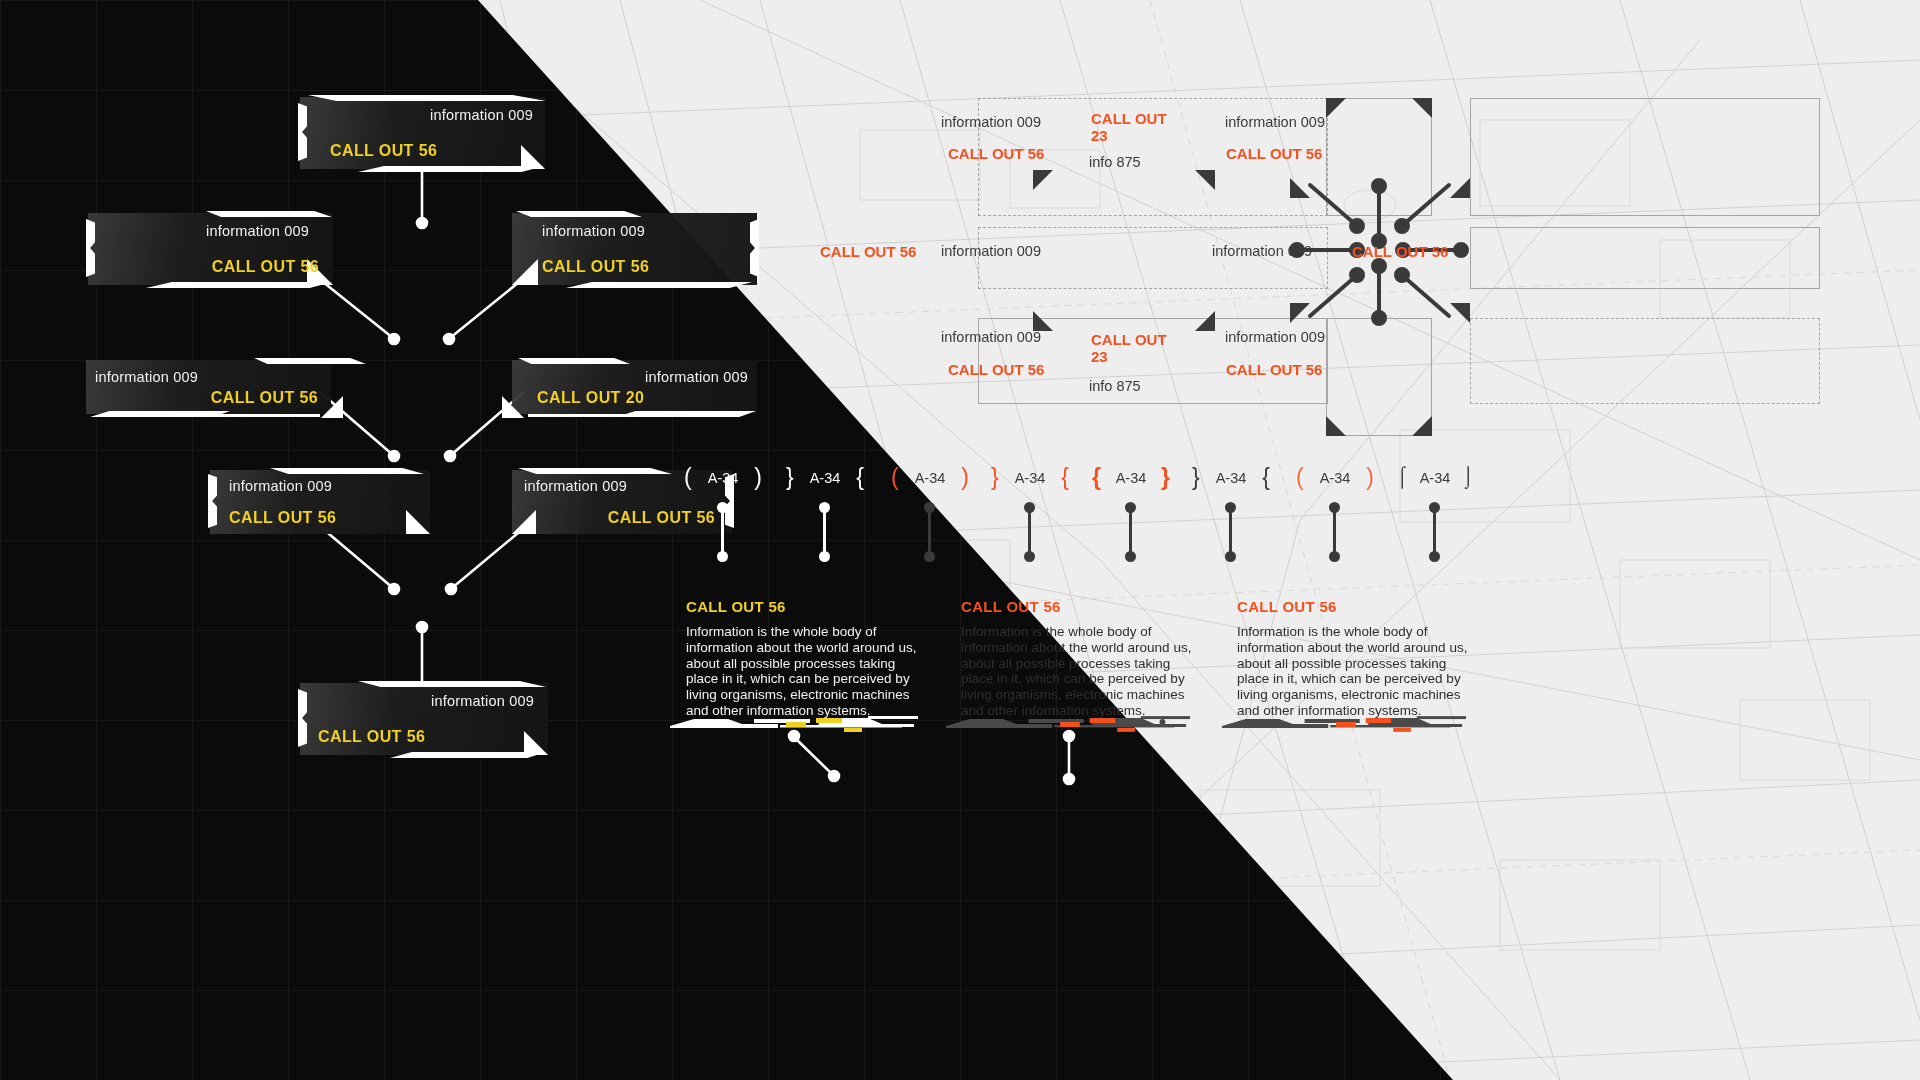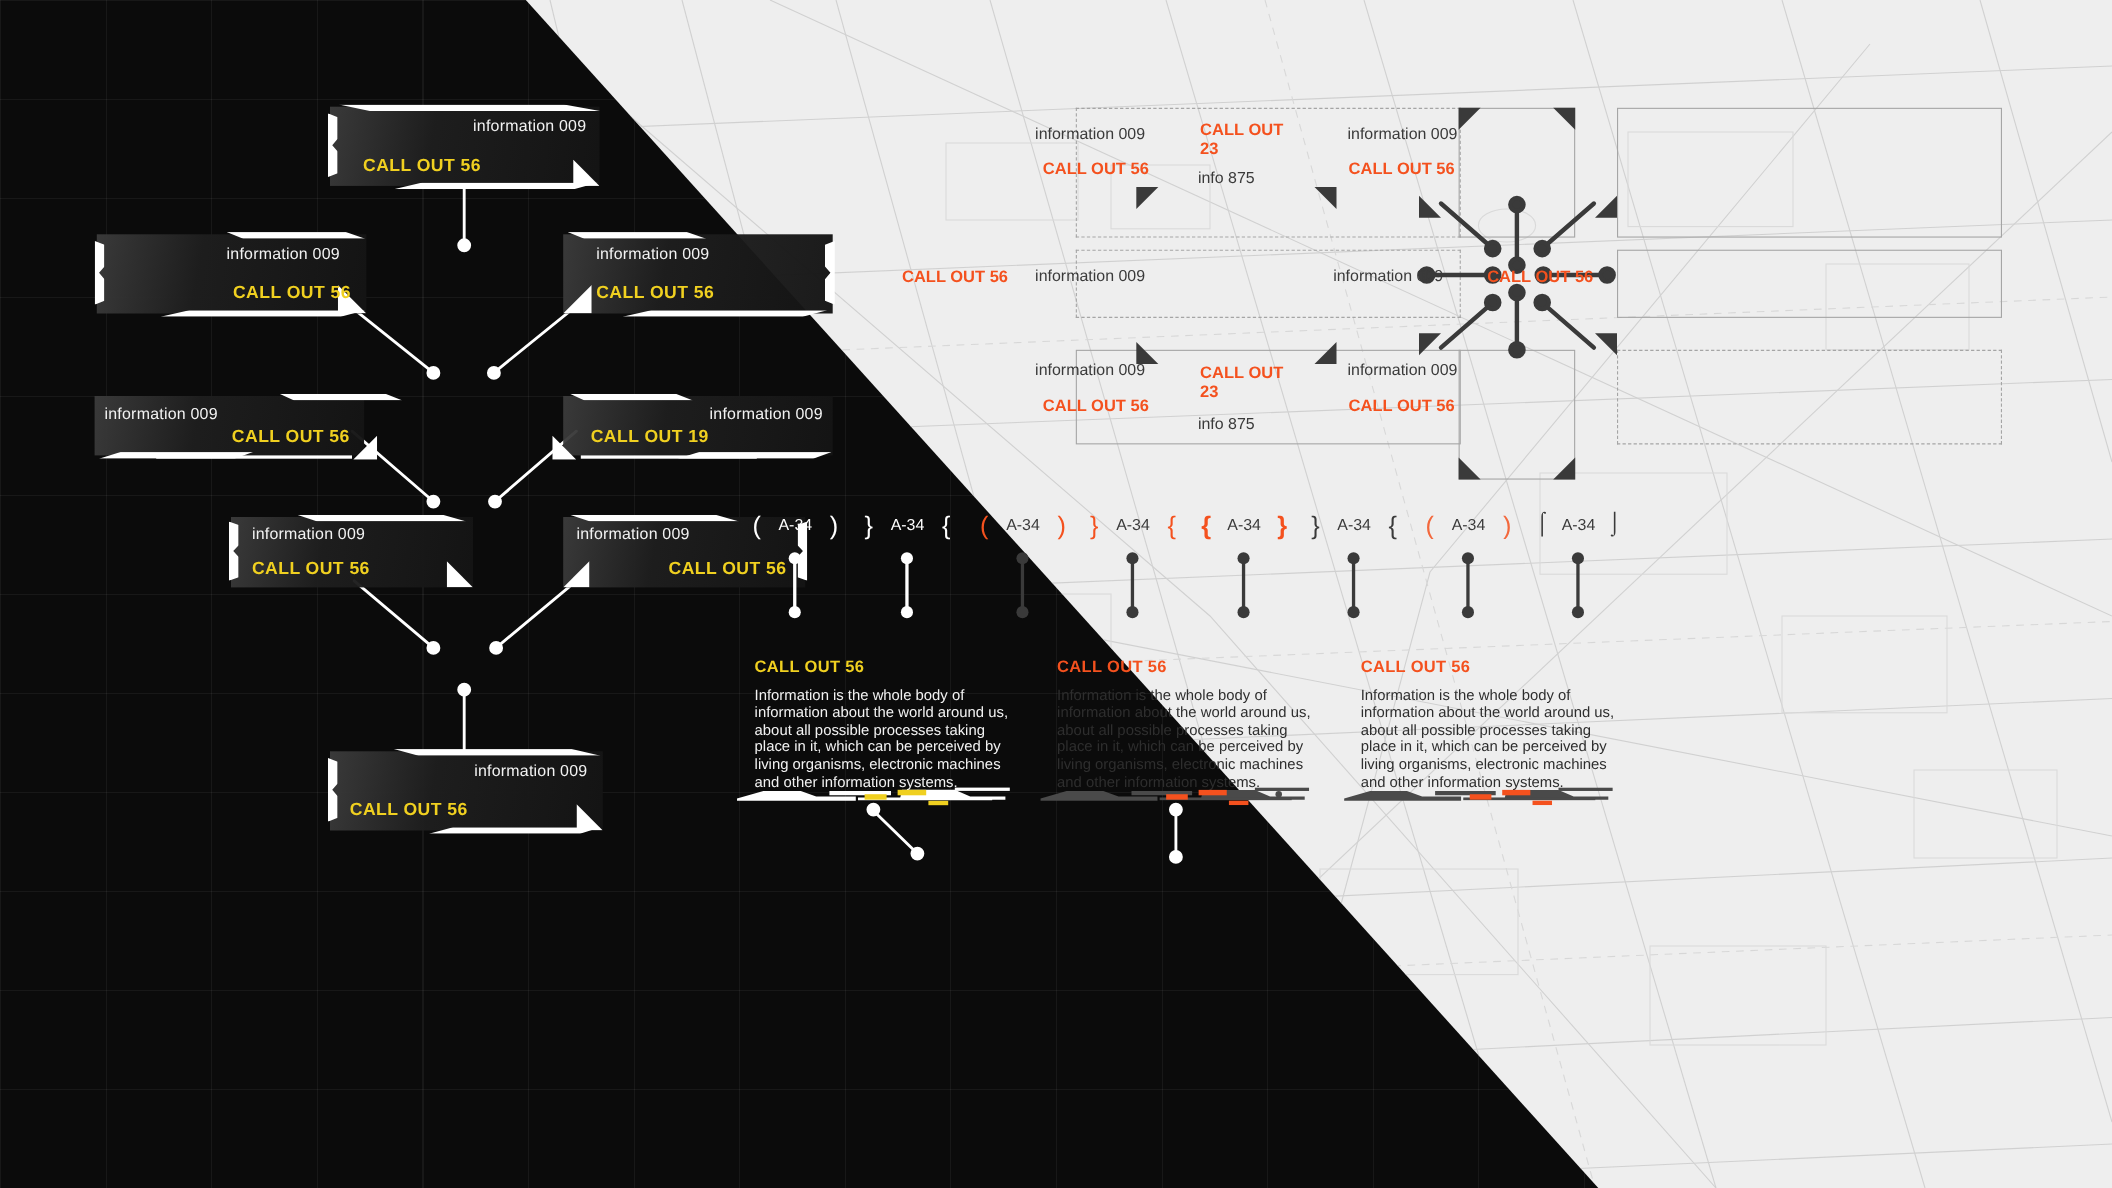--- a/index.html
+++ b/index.html
@@ -207,21 +207,21 @@
     <div class="info" style="left:9px;top:9px;">information 009</div>
     <div class="cta" style="right:13px;bottom:7px;">CALL OUT 56</div>
   </div>
 
   <div class="callout" style="left:512px;top:360px;width:245px;height:54px;">
     <div class="bar-top" style="left:6px;top:-2px;width:112px;"></div>
     <div class="bar-bot" style="left:104px;bottom:-3px;width:140px;"></div>
     <div class="bar-thin" style="left:16px;bottom:-3px;width:160px;"></div>
     <div class="tri-wedge" style="left:-10px;bottom:-4px;width:22px;height:22px;"></div>
     <div class="info" style="right:9px;top:9px;">information 009</div>
-    <div class="cta" style="left:25px;bottom:7px;">CALL OUT 19</div>
+    <div class="cta" style="left:25px;bottom:7px;">CALL OUT 20</div>
   </div>
 
   <div class="callout" style="left:210px;top:470px;width:220px;height:64px;">
     <div class="brk-l" style="top:4px;height:54px;"></div>
     <div class="bar-top" style="left:60px;top:-2px;width:154px;"></div>
     <div class="tri-wedge" style="right:0;bottom:0;width:24px;height:24px;"></div>
     <div class="info" style="left:19px;top:8px;">information 009</div>
     <div class="cta" style="left:19px;bottom:7px;">CALL OUT 56</div>
   </div>
 

